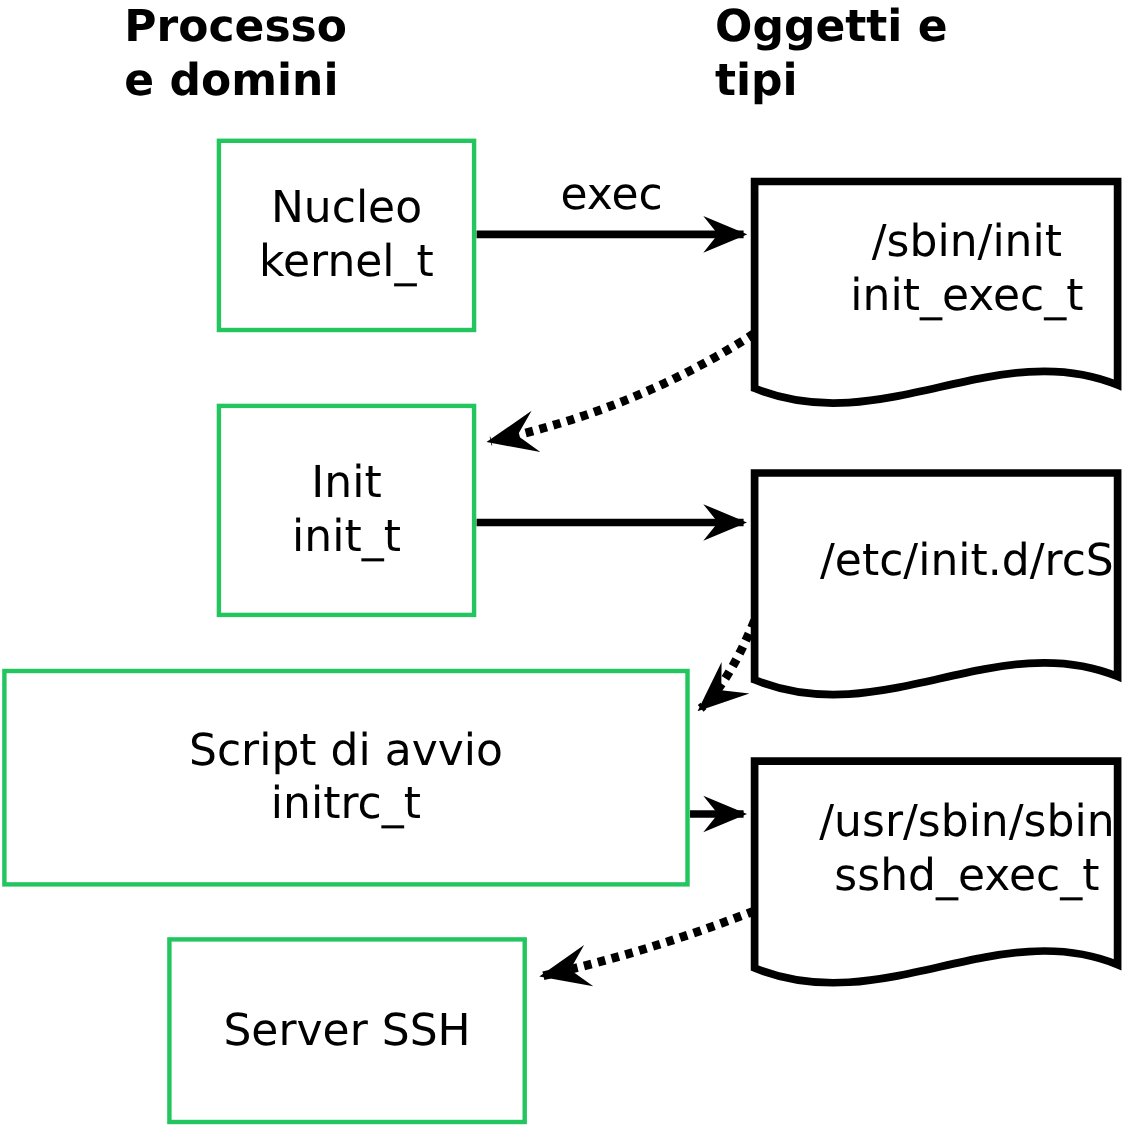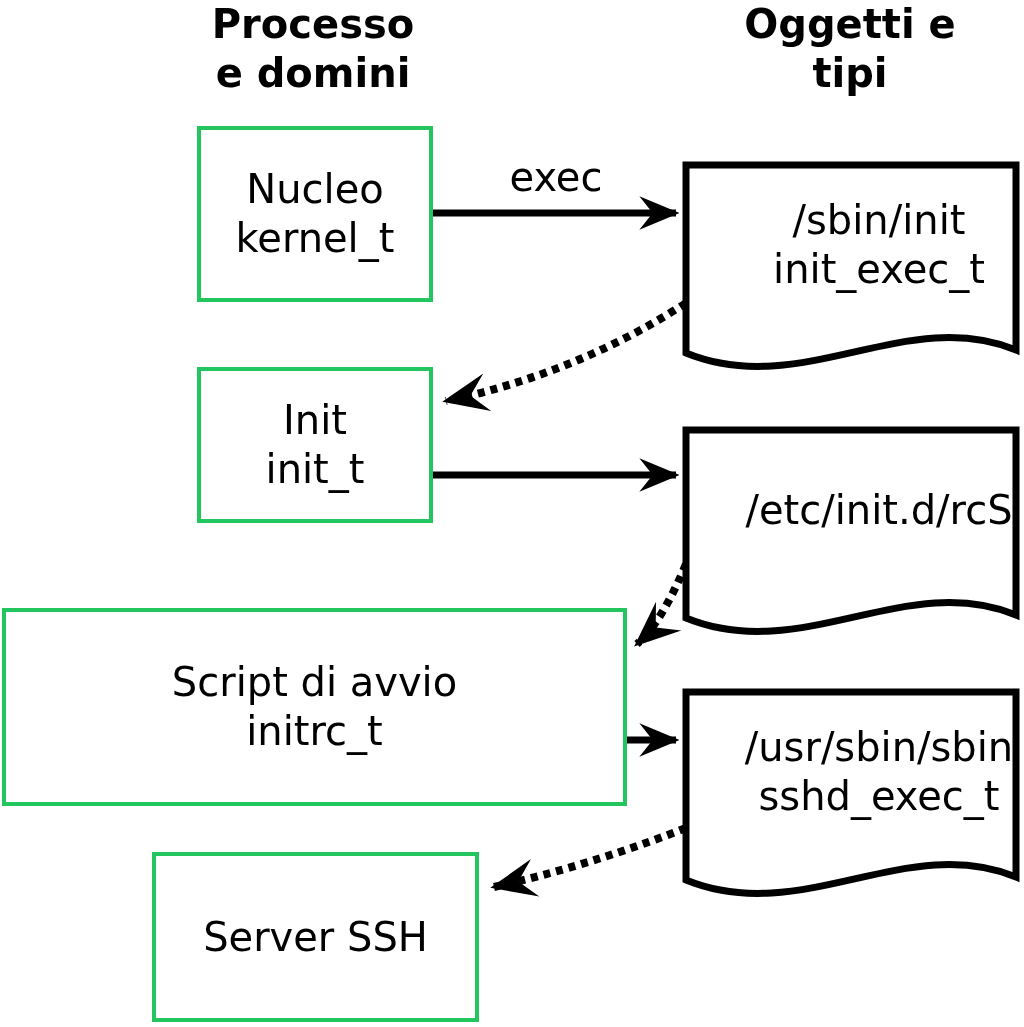--- a/index.html
+++ b/index.html
@@ -20,21 +20,21 @@
     position: absolute;
     left: 0;
     top: 0;
     width: 1024px;
     height: 1027px;
   }
   .col-header {
     position: absolute;
     top: 0;
     width: 400px;
-    text-align: center;
+    text-align: left;
     font-size: 40px;
     font-weight: bold;
     line-height: 49px;
   }
   .col-header-left  { left: 113px; }
   .col-header-right { left: 650px; }
   .hline { display: block; }
 
   .pbox {
     position: absolute;
@@ -43,21 +43,21 @@
     background: #ffffff;
     display: flex;
     flex-direction: column;
     align-items: center;
     justify-content: center;
     text-align: center;
     font-size: 40px;
     line-height: 49px;
   }
   .pbox-kernel { left: 197px; top: 126px; width: 236px; height: 176px; }
-  .pbox-init   { left: 197px; top: 367px; width: 236px; height: 156px; }
+  .pbox-init   { left: 197px; top: 367px; width: 236px; height: 194px; }
   .pbox-initrc { left: 2px;   top: 608px; width: 625px; height: 198px; }
   .pbox-sshd   { left: 152px; top: 852px; width: 327px; height: 170px; text-align: center; }
 
   .doc-text {
     position: absolute;
     left: 714px;
     width: 330px;
     height: 160px;
     display: flex;
     flex-direction: column;

